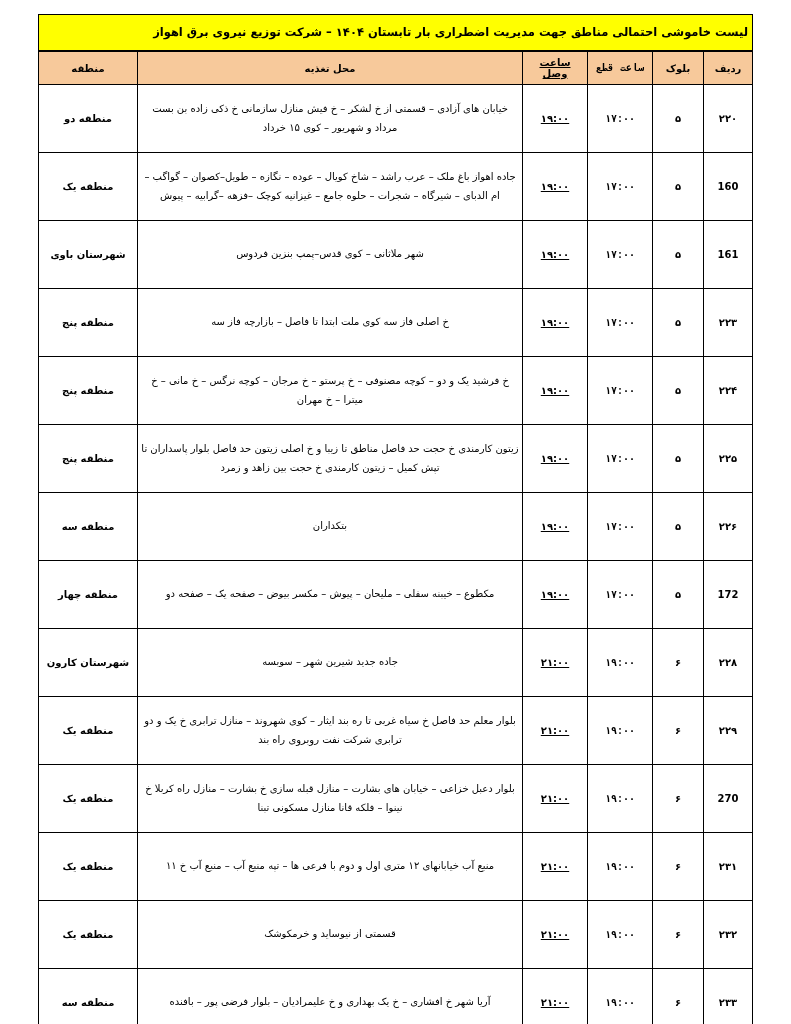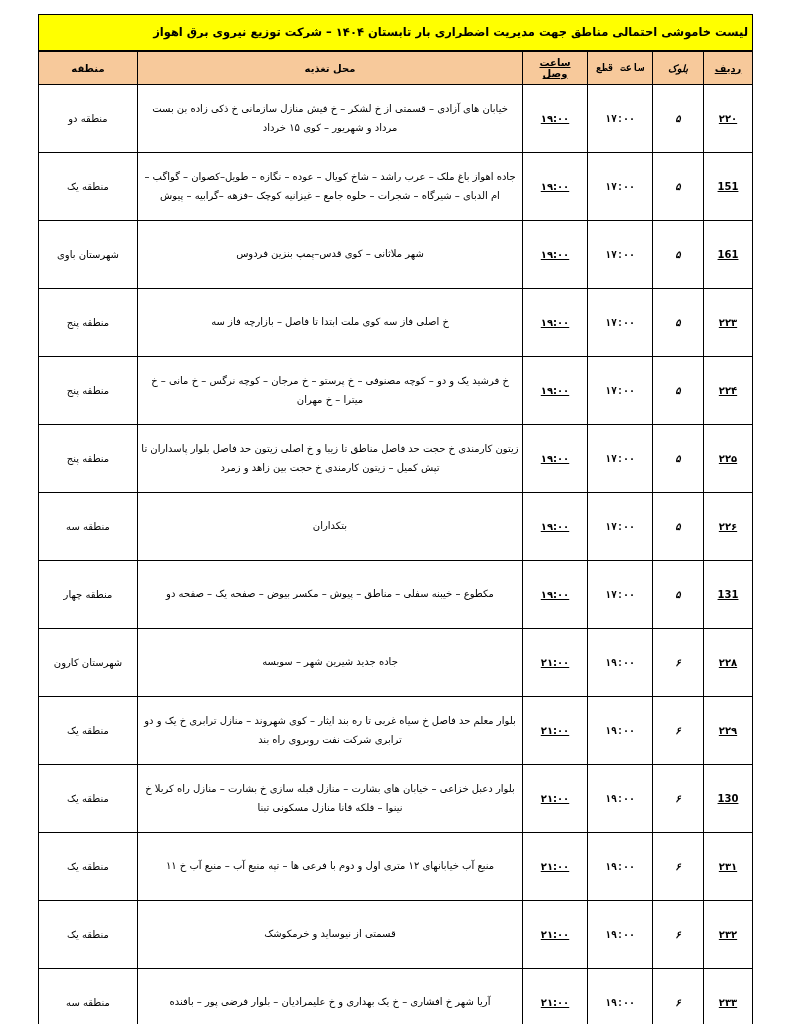--- a/index.html
+++ b/index.html
@@ -45,26 +45,26 @@
     vertical-align: middle;
     font-size: 10px;
     padding: 4px 3px;
   }
   table.outage th {
     background: #f7c99b;
     font-weight: bold;
     font-size: 10px;
     height: 24px;
   }
-  th.col-row, td.col-row { width: 42px; font-weight: bold; text-decoration: underline; }
-  th.col-block, td.col-block { width: 44px; font-weight: bold; font-style: italic; }
+  th.col-row, td.col-row { width: 42px; font-weight: bold; }
+  th.col-block, td.col-block { width: 44px; font-weight: bold; }
   th.col-cut, td.col-cut { width: 58px; font-weight: bold; font-family: Liberation Mono, monospace; }
   th.col-conn, td.col-conn { width: 58px; font-weight: bold; text-decoration: underline; }
   th.col-feed, td.col-feed { width: auto; }
-  th.col-region, td.col-region { width: 92px; font-weight: normal; }
+  th.col-region, td.col-region { width: 92px; font-weight: bold; }
 
   td.col-feed {
     line-height: 1.85;
     padding: 6px 8px;
   }
   tbody tr {
     height: 68px;
   }
 </style>
 </head>
@@ -90,21 +90,21 @@
     <tbody>
       <tr>
         <td class="col-row">۲۲۰</td>
         <td class="col-block">۵</td>
         <td class="col-cut">۱۷:۰۰</td>
         <td class="col-conn">۱۹:۰۰</td>
         <td class="col-feed">خیابان های آزادی – قسمتی از خ لشکر – خ فیش منازل سازمانی خ ذکی زاده بن بست مرداد و شهریور – کوی ۱۵ خرداد</td>
         <td class="col-region">منطقه دو</td>
       </tr>
       <tr>
-        <td class="col-row">151</td>
+        <td class="col-row">160</td>
         <td class="col-block">۵</td>
         <td class="col-cut">۱۷:۰۰</td>
         <td class="col-conn">۱۹:۰۰</td>
         <td class="col-feed">جاده اهواز باغ ملک – عرب راشد – شاخ کویال – عوده – نگازه – طویل–کصوان – گواگب – ام الدبای – شیرگاه – شجرات – حلوه جامع – غیزانیه کوچک –فزهه –گرابیه – پیوش</td>
         <td class="col-region">منطقه یک</td>
       </tr>
       <tr>
         <td class="col-row">161</td>
         <td class="col-block">۵</td>
         <td class="col-cut">۱۷:۰۰</td>
@@ -138,45 +138,45 @@
       </tr>
       <tr>
         <td class="col-row">۲۲۶</td>
         <td class="col-block">۵</td>
         <td class="col-cut">۱۷:۰۰</td>
         <td class="col-conn">۱۹:۰۰</td>
         <td class="col-feed">بتکداران</td>
         <td class="col-region">منطقه سه</td>
       </tr>
       <tr>
-        <td class="col-row">131</td>
-        <td class="col-block">۵</td>
-        <td class="col-cut">۱۷:۰۰</td>
-        <td class="col-conn">۱۹:۰۰</td>
-        <td class="col-feed">مکطوع – خیبنه سفلی – مناطق – پیوش – مکسر بیوض – صفحه یک – صفحه دو</td>
+        <td class="col-row">172</td>
+        <td class="col-block">۵</td>
+        <td class="col-cut">۱۷:۰۰</td>
+        <td class="col-conn">۱۹:۰۰</td>
+        <td class="col-feed">مکطوع – خیبنه سفلی – ملیحان – پیوش – مکسر بیوض – صفحه یک – صفحه دو</td>
         <td class="col-region">منطقه چهار</td>
       </tr>
       <tr>
         <td class="col-row">۲۲۸</td>
         <td class="col-block">۶</td>
         <td class="col-cut">۱۹:۰۰</td>
         <td class="col-conn">۲۱:۰۰</td>
         <td class="col-feed">جاده جدید شیرین شهر – سوبسه</td>
         <td class="col-region">شهرستان کارون</td>
       </tr>
       <tr>
         <td class="col-row">۲۲۹</td>
         <td class="col-block">۶</td>
         <td class="col-cut">۱۹:۰۰</td>
         <td class="col-conn">۲۱:۰۰</td>
         <td class="col-feed">بلوار معلم حد فاصل خ سیاه غربی تا ره بند ایثار – کوی شهروند – منازل ترابری خ یک و دو ترابری شرکت نفت روبروی راه بند</td>
         <td class="col-region">منطقه یک</td>
       </tr>
       <tr>
-        <td class="col-row">130</td>
+        <td class="col-row">270</td>
         <td class="col-block">۶</td>
         <td class="col-cut">۱۹:۰۰</td>
         <td class="col-conn">۲۱:۰۰</td>
         <td class="col-feed">بلوار دعبل خزاعی – خیابان های بشارت – منازل قبله سازی خ بشارت – منازل راه کربلا خ نینوا – فلکه قانا منازل مسکونی تبنا</td>
         <td class="col-region">منطقه یک</td>
       </tr>
       <tr>
         <td class="col-row">۲۳۱</td>
         <td class="col-block">۶</td>
         <td class="col-cut">۱۹:۰۰</td>

